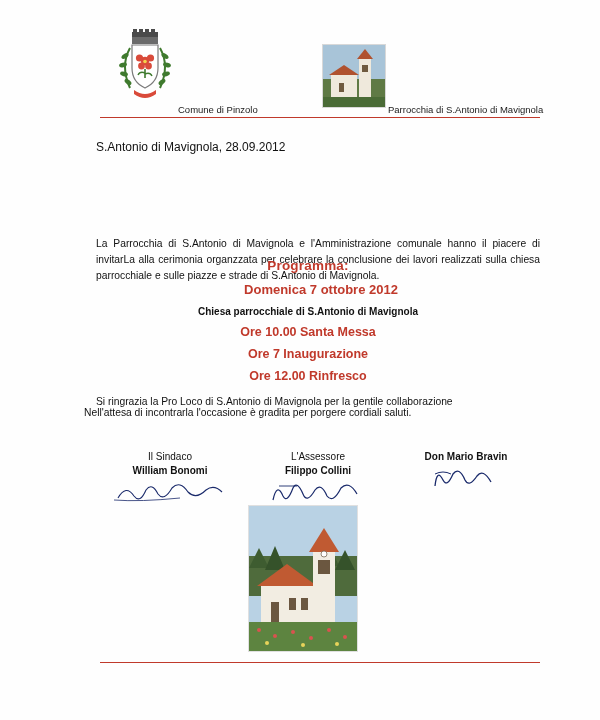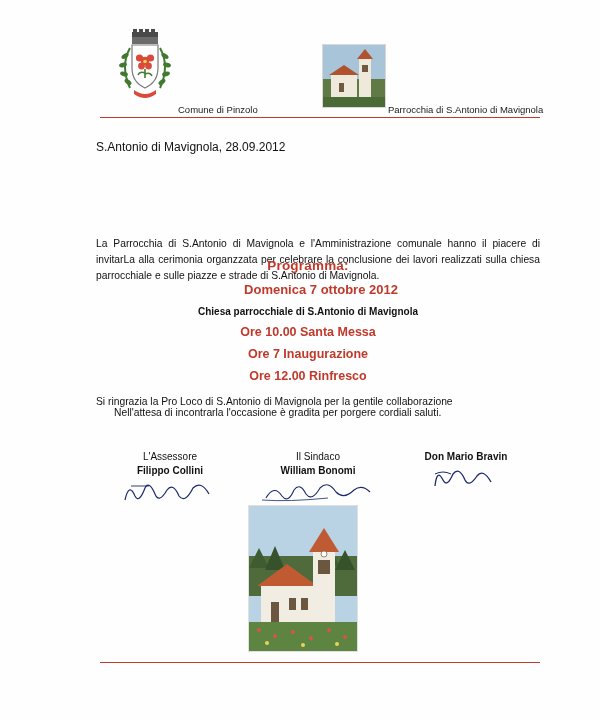--- a/index.html
+++ b/index.html
@@ -128,21 +128,21 @@
 
   .thanks {
     position: absolute;
     left: 96px;
     top: 396px;
     width: 444px;
     font-size: 10.3px;
   }
   .closing {
     position: absolute;
-    left: 114px;
+    left: 84px;
     top: 407px;
     width: 444px;
     font-size: 10.3px;
   }
 
   
   .signatures {
     position: absolute;
     left: 96px;
     top: 450px;
@@ -259,36 +259,36 @@
     <div class="prog-item">Ore 10.00 Santa Messa</div>
     <div class="prog-item">Ore 7 Inaugurazione</div>
     <div class="prog-item">Ore 12.00 Rinfresco</div>
   </div>
 
   <div class="thanks">Si ringrazia la Pro Loco di S.Antonio di Mavignola per la gentile collaborazione</div>
   <div class="closing">Nell'attesa di incontrarla l'occasione è gradita per porgere cordiali saluti.</div>
 
   <div class="signatures">
     <div class="sig">
+      <div class="role">Il Sindaco</div>
+      <div class="name">William Bonomi</div>
+      <div class="scribble">
+        <svg width="120" height="26" viewBox="0 0 120 26">
+          <path d="M8 18 Q16 4 24 16 Q30 24 36 10 Q42 2 48 14 Q54 22 62 8 Q70 0 78 12 Q86 20 96 10 Q104 4 112 12" stroke="#1a2a6b" stroke-width="1.1" fill="none"></path>
+          <path d="M4 20 Q30 22 70 18" stroke="#1a2a6b" stroke-width="0.8" fill="none"></path>
+        </svg>
+      </div>
+    </div>
+    <div class="sig">
       <div class="role">L'Assessore</div>
       <div class="name">Filippo Collini</div>
       <div class="scribble">
         <svg width="110" height="26" viewBox="0 0 110 26">
           <path d="M10 20 Q14 2 20 16 Q24 24 30 8 Q34 0 40 14 Q44 24 52 10 Q58 2 64 16 Q70 24 78 8 Q86 0 94 14" stroke="#1a2a6b" stroke-width="1.2" fill="none"></path>
           <path d="M16 6 L34 6" stroke="#1a2a6b" stroke-width="0.9" fill="none"></path>
-        </svg>
-      </div>
-    </div>
-    <div class="sig">
-      <div class="role">Il Sindaco</div>
-      <div class="name">William Bonomi</div>
-      <div class="scribble">
-        <svg width="120" height="26" viewBox="0 0 120 26">
-          <path d="M8 18 Q16 4 24 16 Q30 24 36 10 Q42 2 48 14 Q54 22 62 8 Q70 0 78 12 Q86 20 96 10 Q104 4 112 12" stroke="#1a2a6b" stroke-width="1.1" fill="none"></path>
-          <path d="M4 20 Q30 22 70 18" stroke="#1a2a6b" stroke-width="0.8" fill="none"></path>
         </svg>
       </div>
     </div>
     <div class="sig">
       <div class="name">Don Mario Bravin</div>
       <div class="scribble">
         <svg width="90" height="26" viewBox="0 0 90 26">
           <path d="M14 20 Q16 2 22 14 Q26 22 32 8 Q38 0 44 14 Q48 22 56 10 Q62 2 70 16" stroke="#1a2a6b" stroke-width="1.3" fill="none"></path>
           <path d="M14 8 Q22 4 30 8" stroke="#1a2a6b" stroke-width="1" fill="none"></path>
         </svg>

